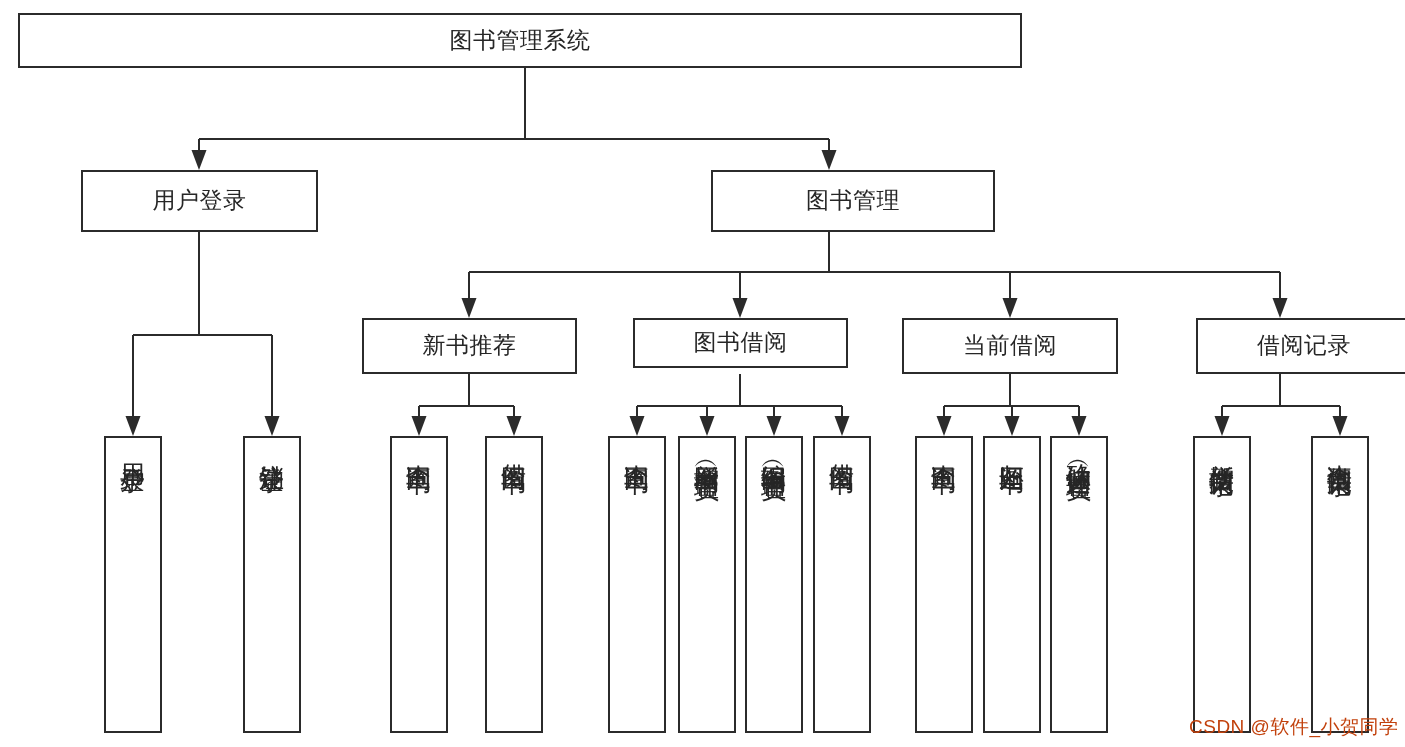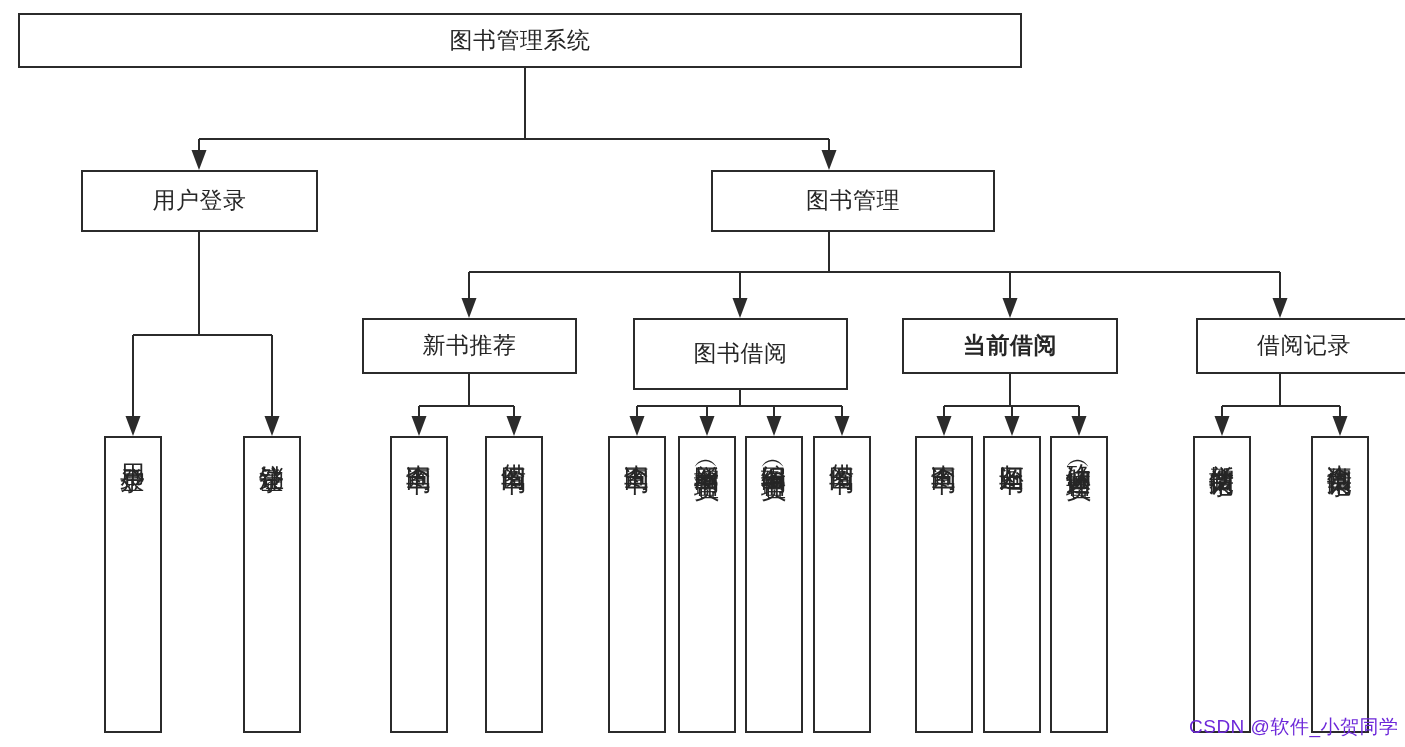--- a/index.html
+++ b/index.html
@@ -53,21 +53,21 @@
   }
   .node.vert .node-label {
     writing-mode: vertical-rl;
     text-orientation: upright;
     font-size: 25px;
     line-height: 1.04;
     letter-spacing: 2px;
   }
   .watermark {
     position: absolute;
-    color: #6d28d9;
+    color: #c2410c;
     font-size: 19px;
     letter-spacing: 0.5px;
     white-space: nowrap;
     user-select: none;
   }
 </style>
 </head>
 <body>
 
 <div id="canvas">
@@ -131,24 +131,24 @@
       </div>
       <div class="node horiz" style="left: 81px; top: 170px; width: 237px; height: 62px;">
         <span class="node-label">用户登录</span>
       </div>
       <div class="node horiz" style="left: 711px; top: 170px; width: 284px; height: 62px;">
         <span class="node-label">图书管理</span>
       </div>
       <div class="node horiz" style="left: 362px; top: 318px; width: 215px; height: 56px;">
         <span class="node-label">新书推荐</span>
       </div>
-      <div class="node horiz" style="left: 633px; top: 318px; width: 215px; height: 72px;">
+      <div class="node horiz" style="left: 633px; top: 318px; width: 215px; height: 50px;">
         <span class="node-label">图书借阅</span>
       </div>
-      <div class="node horiz" style="left: 902px; top: 318px; width: 216px; height: 56px; font-weight: bold;">
+      <div class="node horiz" style="left: 902px; top: 318px; width: 216px; height: 56px;">
         <span class="node-label">当前借阅</span>
       </div>
       <div class="node horiz" style="left: 1196px; top: 318px; width: 216px; height: 56px;">
         <span class="node-label">借阅记录</span>
       </div>
       <div class="node vert" style="left: 104px; top: 436px; width: 58px; height: 297px;">
         <span class="node-label">用户登录</span>
       </div>
       <div class="node vert" style="left: 243px; top: 436px; width: 58px; height: 297px;">
         <span class="node-label">注销登录</span>

